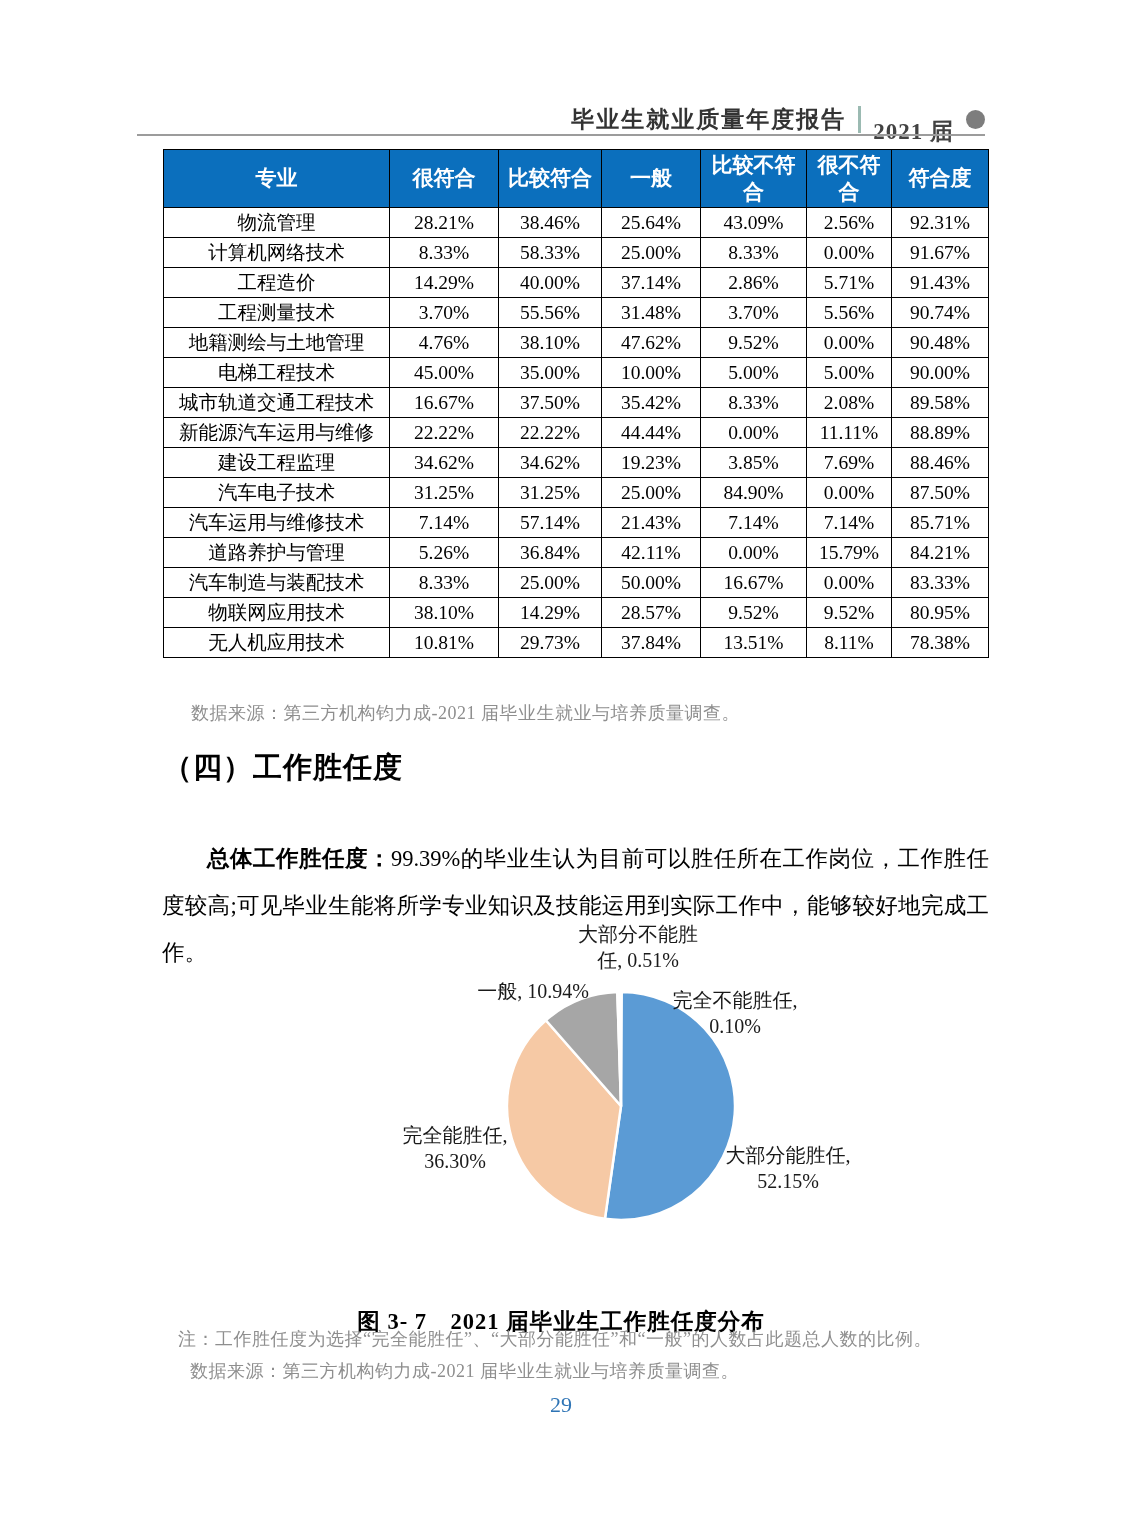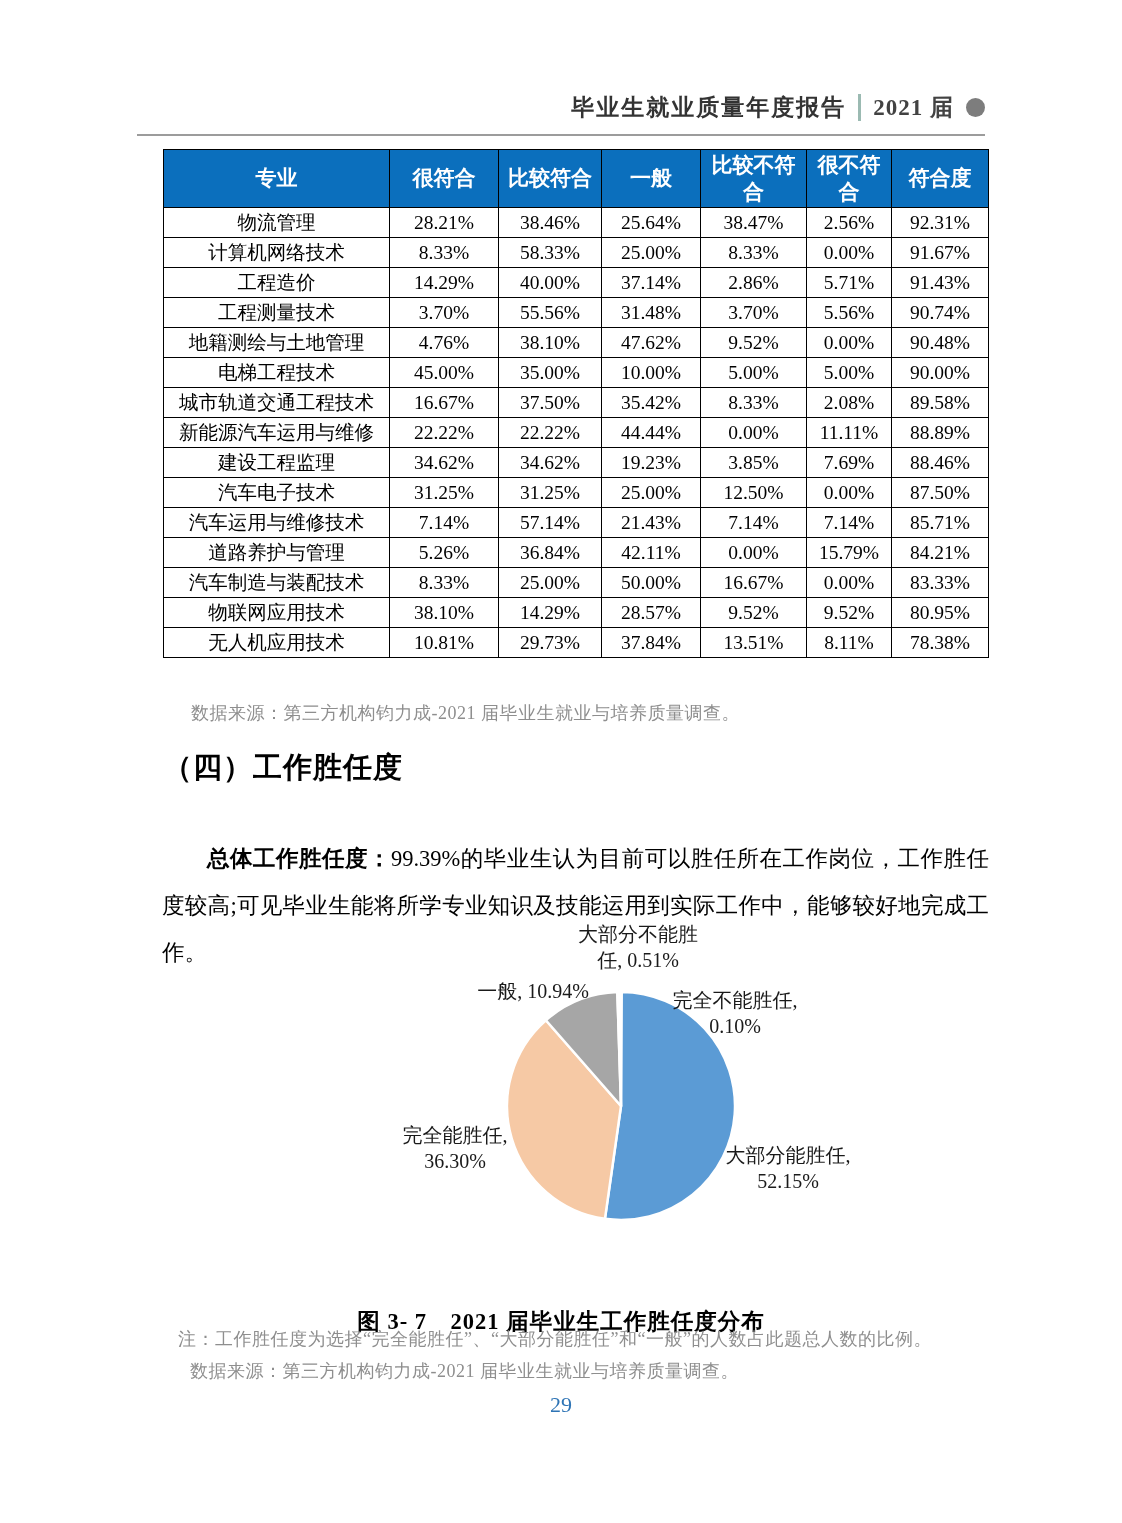--- a/index.html
+++ b/index.html
@@ -17,21 +17,21 @@
     position:absolute; top:92px; right:137px;
     display:flex; align-items:center; gap:12px;
   }
   .report-title{
     font-size:23px; font-weight:bold; letter-spacing:2px; color:#333;margin-left:8px;
   }
   .header-divider{
     width:3px; height:27px; background:#9bbab2;
   }
   .year-badge{
-    font-size:23px; font-weight:bold; color:#424242; letter-spacing:1px;
+    font-size:23px; font-weight:bold; color:#424242; letter-spacing:1px;margin-top:24px;
   }
   .header-dot{
     width:19px; height:19px; border-radius:50%; background:#7d7d7d;
   }
   .header-rule{
     position:absolute; top:134px; left:137px; width:848px; height:2px;
     background:#9c9c9c;
   }
   
   .results-table{
@@ -134,21 +134,21 @@
           <th>很不符合</th>
           <th>符合度</th>
         </tr>
       </thead>
     <tbody>
         <tr>
           <td>物流管理</td>
           <td>28.21%</td>
           <td>38.46%</td>
           <td>25.64%</td>
-          <td>38.47%</td>
+          <td>43.09%</td>
           <td>2.56%</td>
           <td>92.31%</td>
         </tr>
         <tr>
           <td>计算机网络技术</td>
           <td>8.33%</td>
           <td>58.33%</td>
           <td>25.00%</td>
           <td>8.33%</td>
           <td>0.00%</td>
@@ -215,21 +215,21 @@
           <td>19.23%</td>
           <td>3.85%</td>
           <td>7.69%</td>
           <td>88.46%</td>
         </tr>
         <tr>
           <td>汽车电子技术</td>
           <td>31.25%</td>
           <td>31.25%</td>
           <td>25.00%</td>
-          <td>12.50%</td>
+          <td>84.90%</td>
           <td>0.00%</td>
           <td>87.50%</td>
         </tr>
         <tr>
           <td>汽车运用与维修技术</td>
           <td>7.14%</td>
           <td>57.14%</td>
           <td>21.43%</td>
           <td>7.14%</td>
           <td>7.14%</td>

